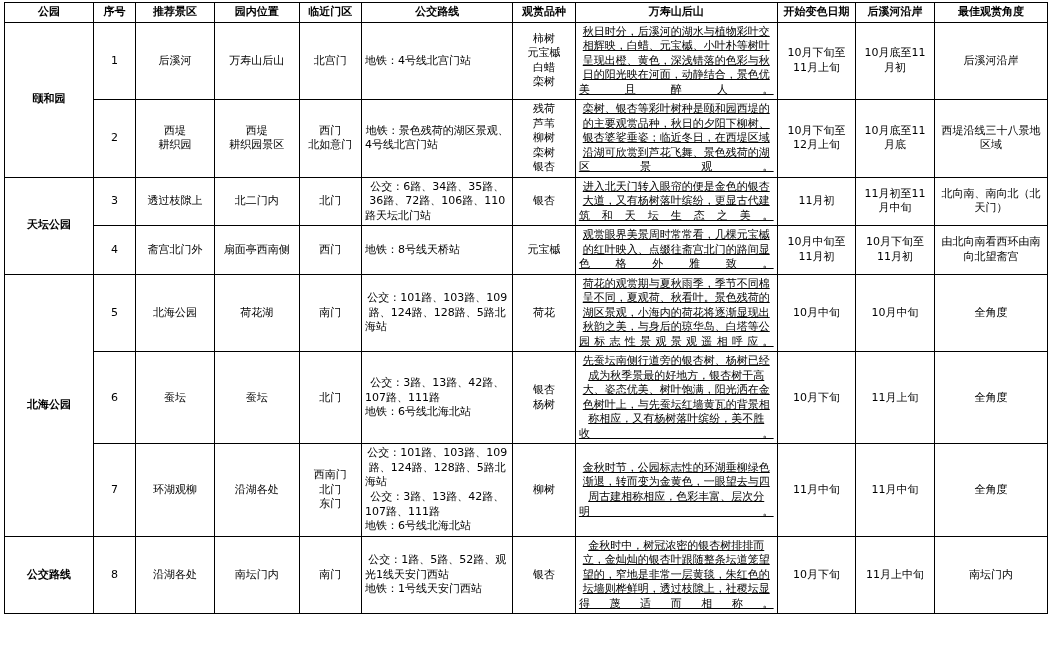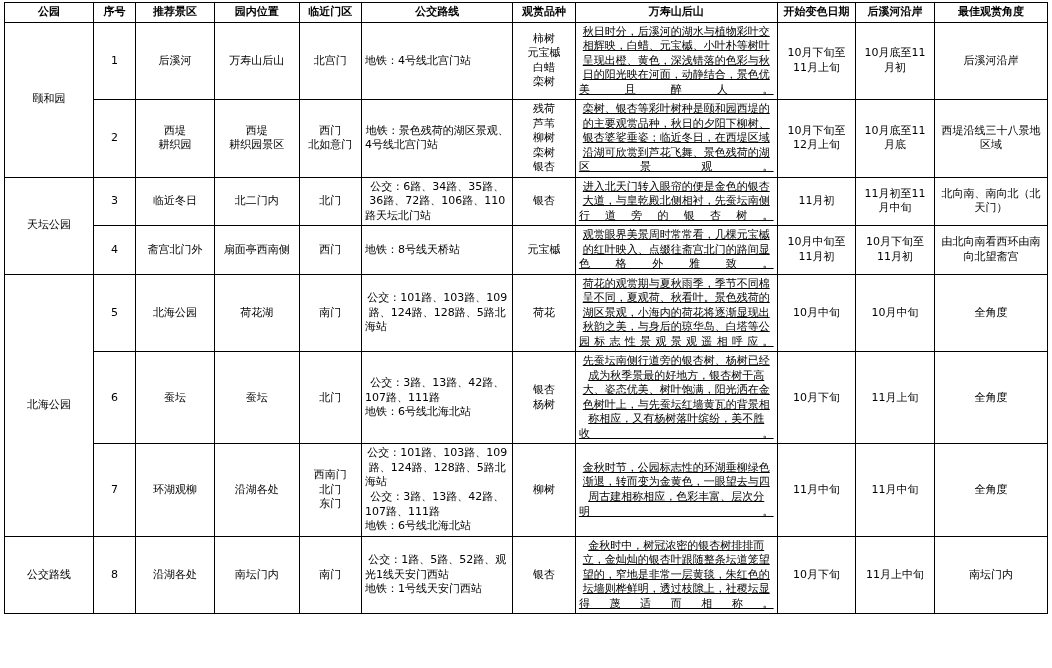--- a/index.html
+++ b/index.html
@@ -31,21 +31,21 @@
     line-height: 1.32;
     word-wrap: break-word;
     overflow-wrap: break-word;
   }
   thead td {
     font-weight: bold;
     font-size: 12.5px;
     padding: 7px 2px;
   }
   td.park {
-    font-weight: normal;
+    font-weight: bold;
     font-size: 14px;
   }
   td.num {
     font-size: 12px;
   }
   td.just {
     text-align: justify;
     text-align-last: justify;
     padding: 4px 5px;
     line-height: 1.45;
@@ -127,26 +127,26 @@
 银杏</td>
       <td class="just">栾树、银杏等彩叶树种是颐和园西堤的的主要观赏品种，秋日的夕阳下柳树、银杏婆娑垂姿；临近冬日，在西堤区域沿湖可欣赏到芦花飞舞、景色残荷的湖区景观。</td>
       <td>10月下旬至12月上旬</td>
       <td>10月底至11月底</td>
       <td>西堤沿线三十八景地区域</td>
     </tr>
 
     <tr>
       <td class="park" rowspan="2">天坛公园</td>
       <td class="num">3</td>
-      <td class="nowrapline">临近冬日</td>
+      <td class="nowrapline">透过枝隙上</td>
       <td class="nowrapline">北二门内</td>
       <td class="nowrapline">北门</td>
       <td class="leftish nowrapline">公交：6路、34路、35路、36路、72路、106路、110路天坛北门站</td>
       <td class="nowrapline">银杏</td>
-      <td class="just">进入北天门转入眼帘的便是金色的银杏大道，与皇乾殿北侧相衬，先蚕坛南侧行道旁的银杏树。</td>
+      <td class="just">进入北天门转入眼帘的便是金色的银杏大道，又有杨树落叶缤纷，更显古代建筑和天坛生态之美。</td>
       <td>11月初</td>
       <td>11月初至11月中旬</td>
       <td>北向南、南向北（北天门）</td>
     </tr>
 
     <tr>
       <td class="num">4</td>
       <td class="nowrapline">斋宫北门外</td>
       <td class="nowrapline">扇面亭西南侧</td>
       <td class="nowrapline">西门</td>

